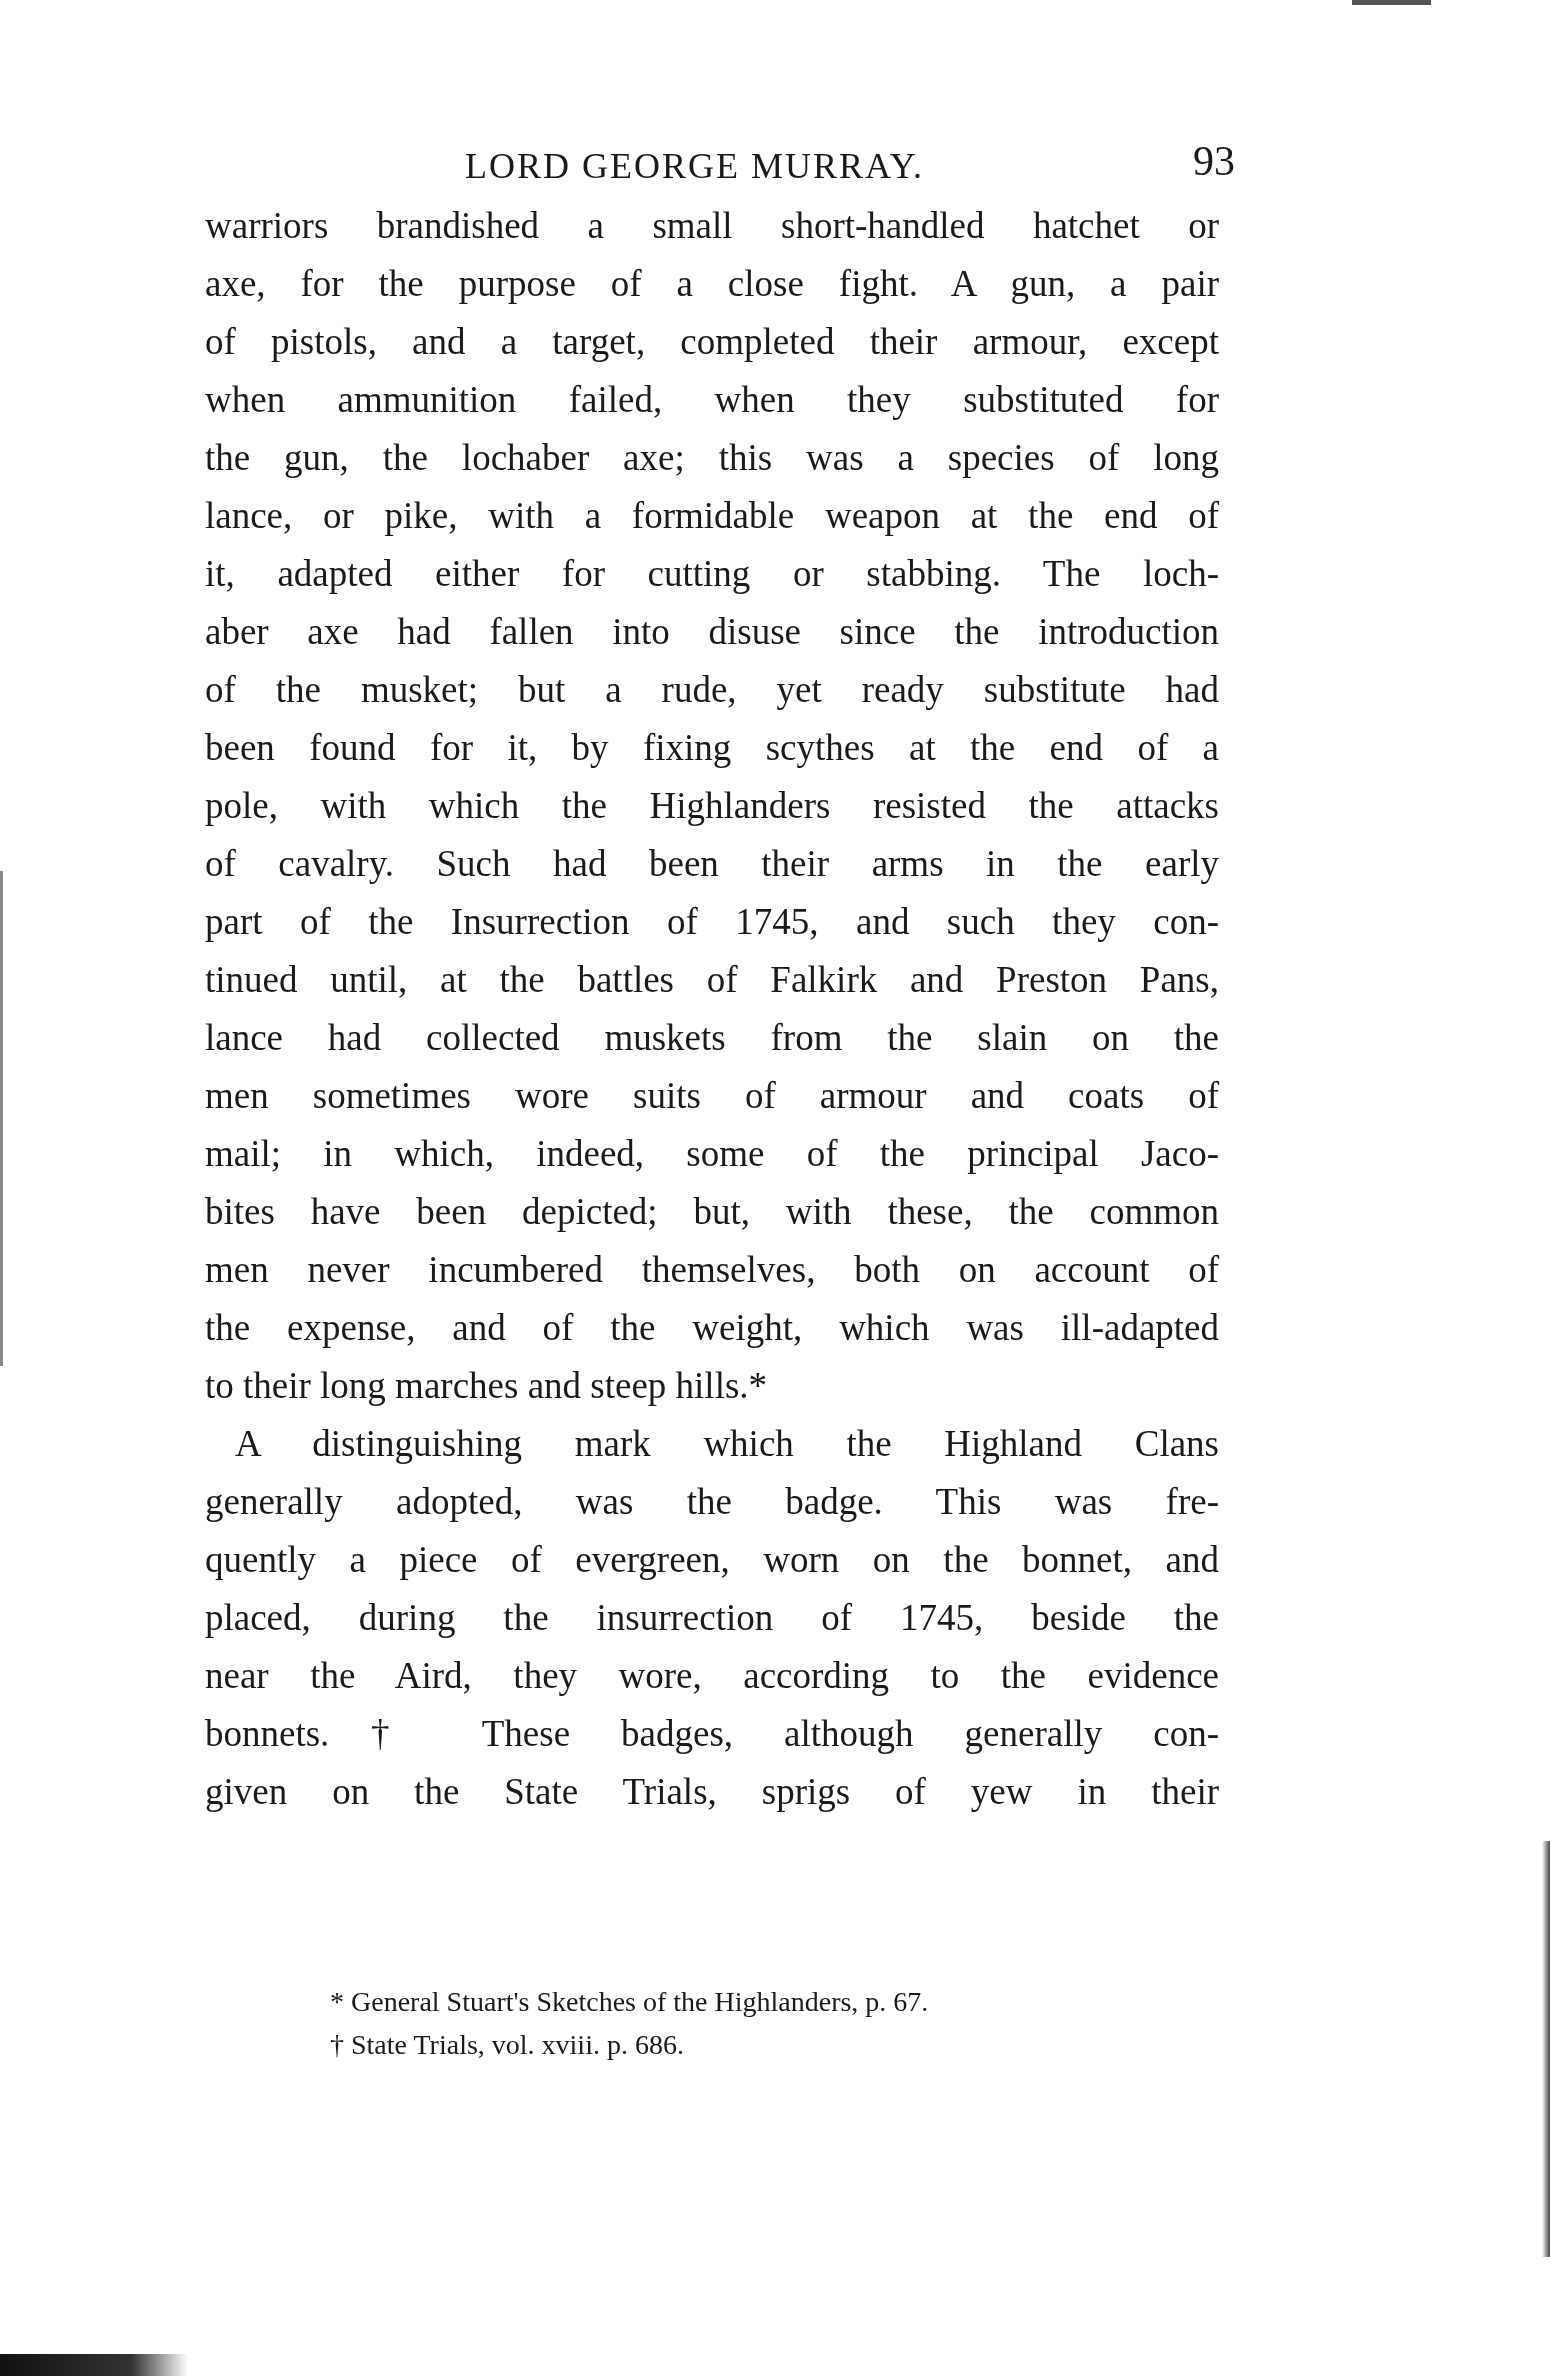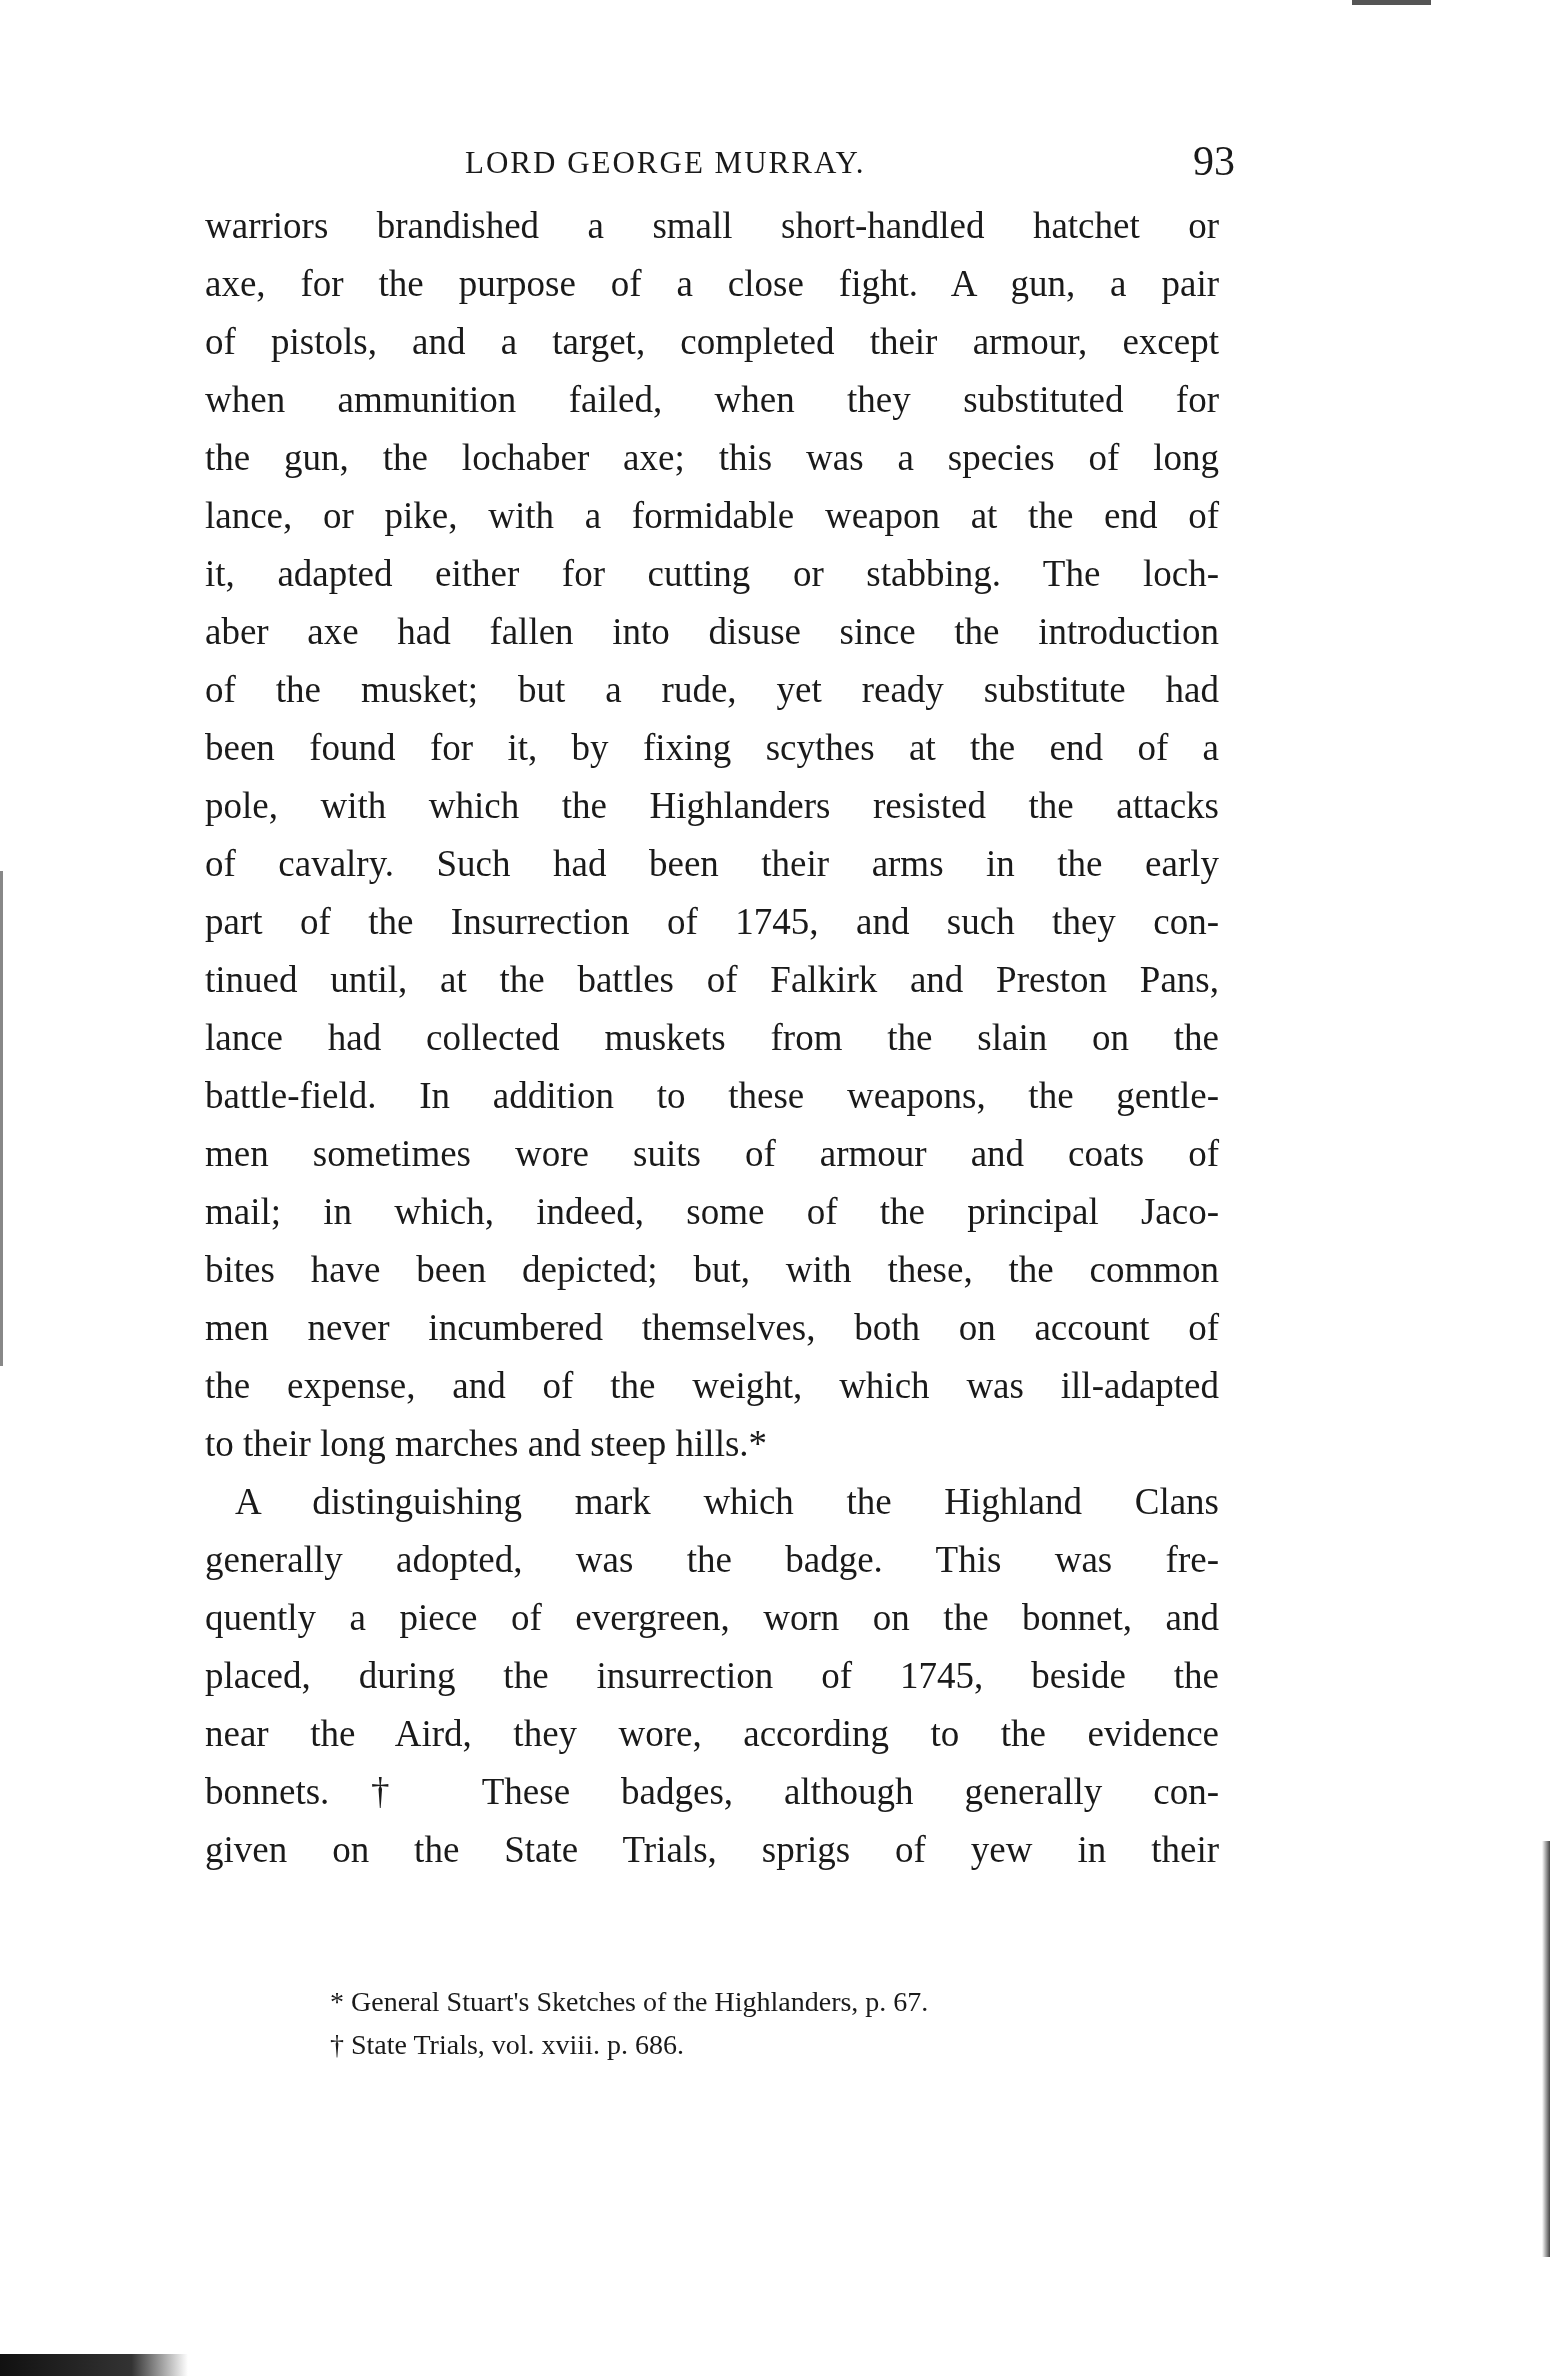--- a/index.html
+++ b/index.html
@@ -1,18 +1,18 @@
 <!DOCTYPE html>
 <html><head>
 <meta charset="utf-8">
 <style>
   html,body{margin:0;padding:0;background:#fff;}
   body{width:1550px;height:2376px;position:relative;overflow:hidden;font-family:"Liberation Serif","DejaVu Serif",serif;color:#1a1a1a;}
   .header{position:absolute;top:137px;left:465px;width:782px;height:50px;}
-  .running-title{position:absolute;left:0;top:8px;font-size:31px;letter-spacing:2px;}
+  .running-title{position:absolute;left:0;top:8px;font-size:36px;letter-spacing:2px;}
   .page-number{position:absolute;right:12px;top:0;font-size:42px;text-align:right;}
   .body-text{position:absolute;top:197px;left:205px;width:1014px;font-size:37px;line-height:58px;text-align:justify;}
   .line{display:block;white-space:nowrap;text-align:justify;text-align-last:justify;height:58px;}
   .line.last{text-align-last:left;}
   .line.indent{padding-left:30px;}
   .footnotes{position:absolute;top:1980px;left:282px;font-size:28px;line-height:43px;}
   .fn{display:block;white-space:nowrap;margin-left:48px;}
   .scan-edge-left{position:absolute;left:0;top:871px;width:3px;height:495px;background:#888;}
   .scan-bottom{position:absolute;left:0;bottom:0;width:188px;height:22px;background:linear-gradient(90deg,#111 0%,#333 70%,transparent 100%);}
   .scan-edge-right{position:absolute;right:0;top:1841px;width:8px;height:416px;background:linear-gradient(90deg,transparent,#444);}
@@ -40,21 +40,20 @@
   <span class="line">lance, or pike, with a formidable weapon at the end of</span>
   <span class="line">it, adapted either for cutting or stabbing.  The loch-</span>
   <span class="line">aber axe had fallen into disuse since the introduction</span>
   <span class="line">of the musket; but a rude, yet ready substitute had</span>
   <span class="line">been found for it, by fixing scythes at the end of a</span>
   <span class="line">pole, with which the Highlanders resisted the attacks</span>
   <span class="line">of cavalry.  Such had been their arms in the early</span>
   <span class="line">part of the Insurrection of 1745, and such they con-</span>
   <span class="line">tinued until, at the battles of Falkirk and Preston Pans,</span>
   <span class="line">lance had collected muskets from the slain on the</span>
-  <span class="line">battle-field.  In addition to these weapons, the gentle-</span>
   <span class="line">men sometimes wore suits of armour and coats of</span>
   <span class="line">mail; in which, indeed, some of the principal Jaco-</span>
   <span class="line">bites have been depicted; but, with these, the common</span>
   <span class="line">men never incumbered themselves, both on account of</span>
   <span class="line">the expense, and of the weight, which was ill-adapted</span>
   <span class="line last">to their long marches and steep hills.*</span>
   <span class="line indent">A distinguishing mark which the Highland Clans</span>
   <span class="line">generally adopted, was the badge.  This was fre-</span>
   <span class="line">quently a piece of evergreen, worn on the bonnet, and</span>
   <span class="line">placed, during the insurrection of 1745, beside the</span>

